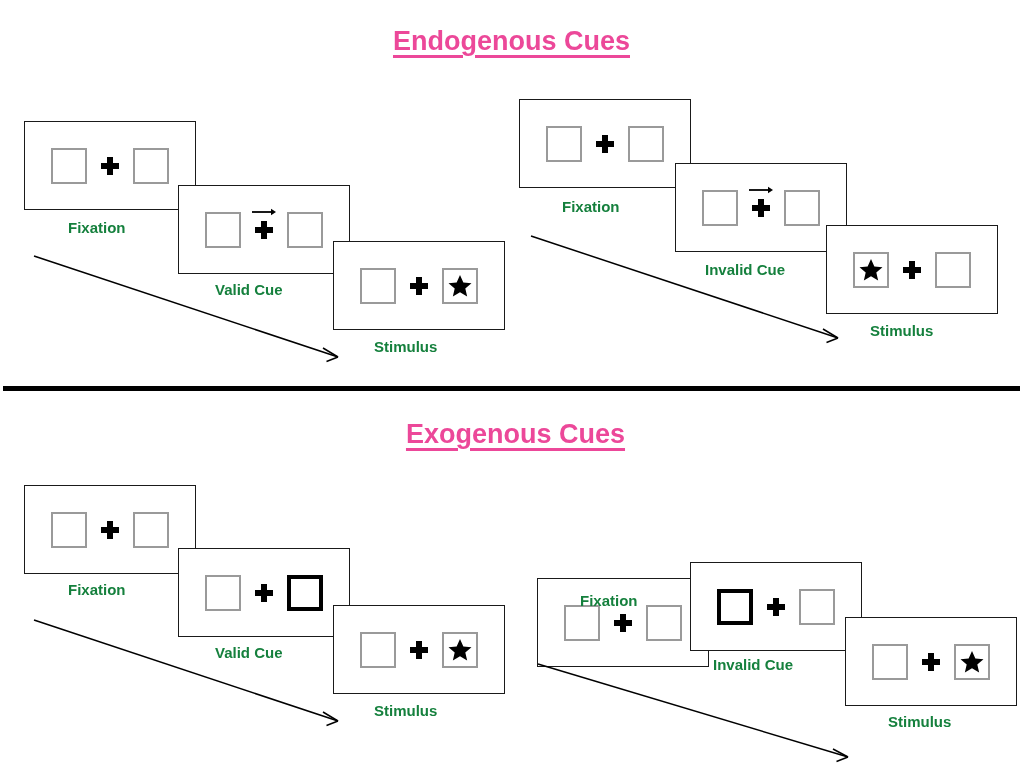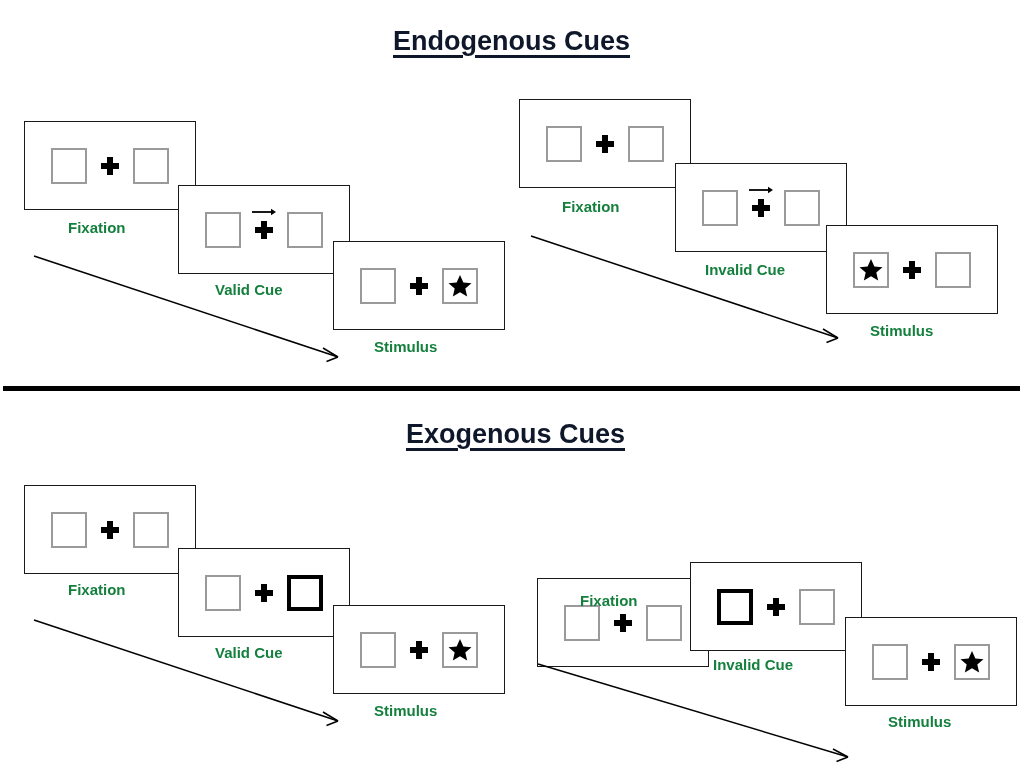--- a/index.html
+++ b/index.html
@@ -26,21 +26,21 @@
   
   .section-title {
     position: absolute;
     font-size: 27px;
     font-weight: bold;
     letter-spacing: 0px;
     text-decoration: underline;
     text-underline-offset: 5px;
     text-decoration-thickness: 3px;
     white-space: nowrap;
-    color: #0f172a;
+    color: #ec4899;
   }
   #title-endogenous { left: 0; top: 26px; width: 1023px; text-align: center; }
   #title-exogenous  { left: 4px; top: 419px; width: 1023px; text-align: center; }
 
   
   .divider {
     position: absolute;
     left: 3px;
     top: 386px;
     width: 1017px;

